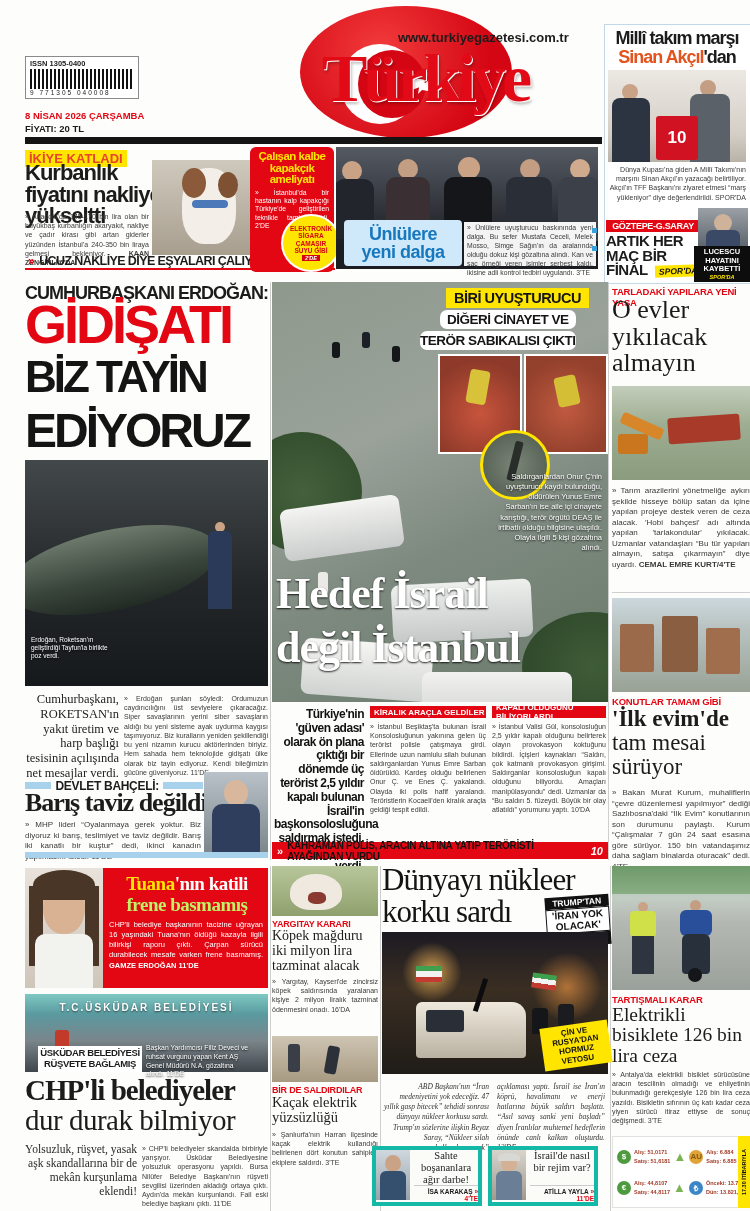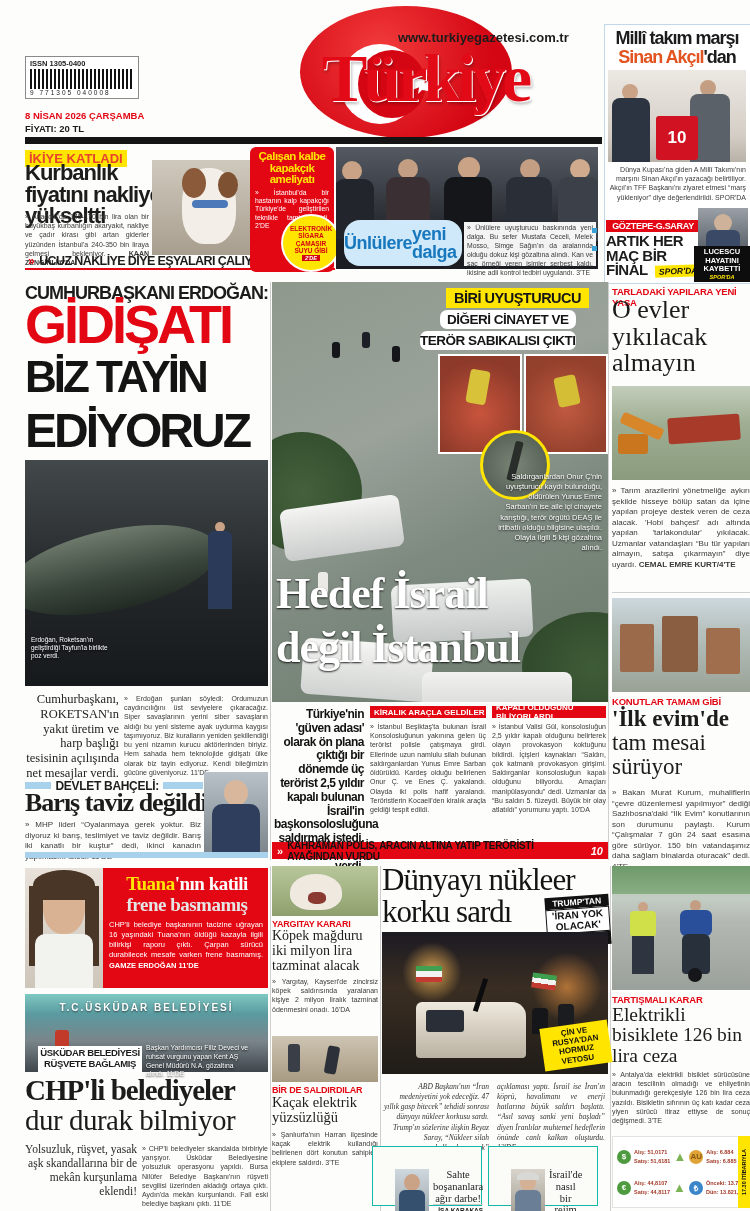--- a/index.html
+++ b/index.html
@@ -21,21 +21,21 @@
   .logo-text{font-family:"Liberation Serif",serif;font-weight:900;color:#e30a17;letter-spacing:-4px;
              text-shadow:1px 1px 0 #fff,2px 3px 3px rgba(0,0,0,.25);}
   .black-bar{background:#141414;}
   
   .ybadge{background:#ffe500;color:#151515;}
   .wbadge{background:#fff;color:#151515;border-radius:7px;}
   .redbar{background:#e30613;color:#fff;font-weight:900;}
   .kicker{color:#e30613;font-weight:900;font-size:9.5px;letter-spacing:-0.2px;}
   .tag-yellow{background:#ffe500;color:#111;font-weight:900;font-style:italic;}
   .bluebar{display:inline-block;width:26px;height:7px;background:#a8d2ec;vertical-align:middle;}
-  .colbox{background:#fbfbf8;border:1px solid #14b8a6;display:flex;gap:4px;padding:22px;box-sizing:border-box;}
+  .colbox{background:#fbfbf8;border:4px solid #14b8a6;display:flex;gap:4px;padding:0;box-sizing:border-box;}
   .arrow-up{color:#7cb354;font-size:13px;line-height:1;}
   .arrow-down{color:#d2603e;font-size:13px;line-height:1;}
   .cur-icn{width:14px;height:14px;border-radius:50%;color:#fff;font-size:8px;font-weight:bold;
            display:flex;align-items:center;justify-content:center;flex:0 0 14px;}
   .cur-vals{font-size:5.5px;font-weight:bold;color:#a33b28;line-height:1.5;white-space:nowrap;}
 </style>
 </head>
 <body>
 
 <div class="page">
@@ -126,21 +126,21 @@
     <div style="position:absolute;left:-2px;top:32px;width:40px;height:60px;border-radius:10px 10px 0 0;background:#22262c;"></div>
     <div style="position:absolute;left:62px;top:12px;width:20px;height:20px;border-radius:50%;background:#c49e82;"></div>
     <div style="position:absolute;left:50px;top:30px;width:44px;height:62px;border-radius:10px 10px 0 0;background:#3a2f33;"></div>
     <div style="position:absolute;left:122px;top:10px;width:22px;height:22px;border-radius:50%;background:#caa386;"></div>
     <div style="position:absolute;left:108px;top:30px;width:48px;height:64px;border-radius:10px 10px 0 0;background:#14161a;"></div>
     <div style="position:absolute;left:184px;top:12px;width:20px;height:20px;border-radius:50%;background:#c49e82;"></div>
     <div style="position:absolute;left:170px;top:30px;width:46px;height:64px;border-radius:10px 10px 0 0;background:#2a2e36;"></div>
     <div style="position:absolute;left:234px;top:12px;width:20px;height:20px;border-radius:50%;background:#d0ab8d;"></div>
     <div style="position:absolute;left:222px;top:30px;width:42px;height:64px;border-radius:10px 10px 0 0;background:#3c4048;"></div>
   </div>
-  <div class="abs" style="left:344px;top:220px;width:118px;height:46px;background:#cfe9fa;border-radius:16px;display:flex;flex-direction:row;align-items:center;justify-content:center;">
+  <div class="abs" style="left:344px;top:220px;width:118px;height:46px;background:#cfe9fa;border-radius:4px;display:flex;flex-direction:column;align-items:center;justify-content:center;">
     <div class="cond" style="color:#1878be;font-size:18px;line-height:1.02;">Ünlülere</div>
     <div class="cond" style="color:#1878be;font-size:18px;line-height:1.02;">yeni dalga</div>
   </div>
   <div class="abs body-txt" style="left:464px;top:222px;width:132px;height:44px;background:rgba(255,255,255,.95);font-size:6.8px;padding:2px 3px;box-sizing:border-box;">» Ünlülere uyuşturucu baskınında yeni dalga. Bu sefer Mustafa Ceceli, Melek Mosso, Simge Sağın'ın da aralarında olduğu dokuz kişi gözaltına alındı. Kan ve saç örneği veren isimler serbest kaldı, ikisine adli kontrol tedbiri uygulandı. 3'TE</div>
   <div class="abs" style="left:592px;top:228px;width:5px;height:5px;background:#3aa0d8;"></div>
   <div class="abs" style="left:592px;top:246px;width:5px;height:5px;background:#3aa0d8;"></div>
 
   <div class="vline" style="left:270px;top:282px;height:578px;"></div>
   <div class="vline" style="left:608px;top:282px;height:578px;"></div>
 
@@ -241,21 +241,21 @@
   <div class="abs" style="left:25px;top:868px;width:243px;height:120px;background:#e30613;">
     <div class="photo" style="left:0;top:0;width:78px;height:120px;background:linear-gradient(180deg,#e8e2da,#cfc6ba);">
       <div style="position:absolute;left:18px;top:10px;width:42px;height:56px;border-radius:50% 50% 45% 45%;background:#d9b294;"></div>
       <div style="position:absolute;left:8px;top:2px;width:62px;height:30px;border-radius:50% 50% 0 0;background:#4a3626;"></div>
       <div style="position:absolute;left:4px;top:18px;width:14px;height:80px;background:#4a3626;"></div>
       <div style="position:absolute;left:60px;top:18px;width:14px;height:80px;background:#4a3626;"></div>
       <div style="position:absolute;left:10px;top:66px;width:58px;height:54px;border-radius:10px 10px 0 0;background:#f2f2ee;"></div>
     </div>
     <div class="serif" style="position:absolute;left:84px;top:6px;width:156px;text-align:center;font-weight:bold;font-size:19px;line-height:1.08;letter-spacing:-0.5px;">
       <span style="color:#ffe500;">Tuana</span><span style="color:#fff;">'nın katili</span><br>
-      <span style="color:#e5e5e5;">frene basmamış</span>
+      <span style="color:#bef264;">frene basmamış</span>
     </div>
     <div style="position:absolute;left:84px;top:52px;width:154px;color:#fff;font-size:7.5px;line-height:1.35;text-align:justify;">
       <span>CHP'li belediye başkanının tacizine uğrayan 16 yaşındaki Tuana'nın öldüğü kazayla ilgili bilirkişi raporu çıktı. Çarpan sürücü durabilecek mesafe varken frene basmamış. </span><b>GAMZE ERDOĞAN 11'DE</b>
     </div>
   </div>
 
   <div class="photo" style="left:25px;top:994px;width:243px;height:78px;background:linear-gradient(180deg,#7ec8c2 0%,#5a9aa0 26%,#7a858a 60%,#3f464c 100%);">
     <div style="position:absolute;left:0;top:8px;width:243px;text-align:center;color:#fff;font-size:10px;font-weight:bold;letter-spacing:2px;text-shadow:0 1px 2px rgba(0,0,0,.6);">T.C.ÜSKÜDAR BELEDİYESİ</div>
     <div style="position:absolute;left:30px;top:36px;width:14px;height:30px;background:#c23a2a;border-radius:3px;"></div>
   </div>

